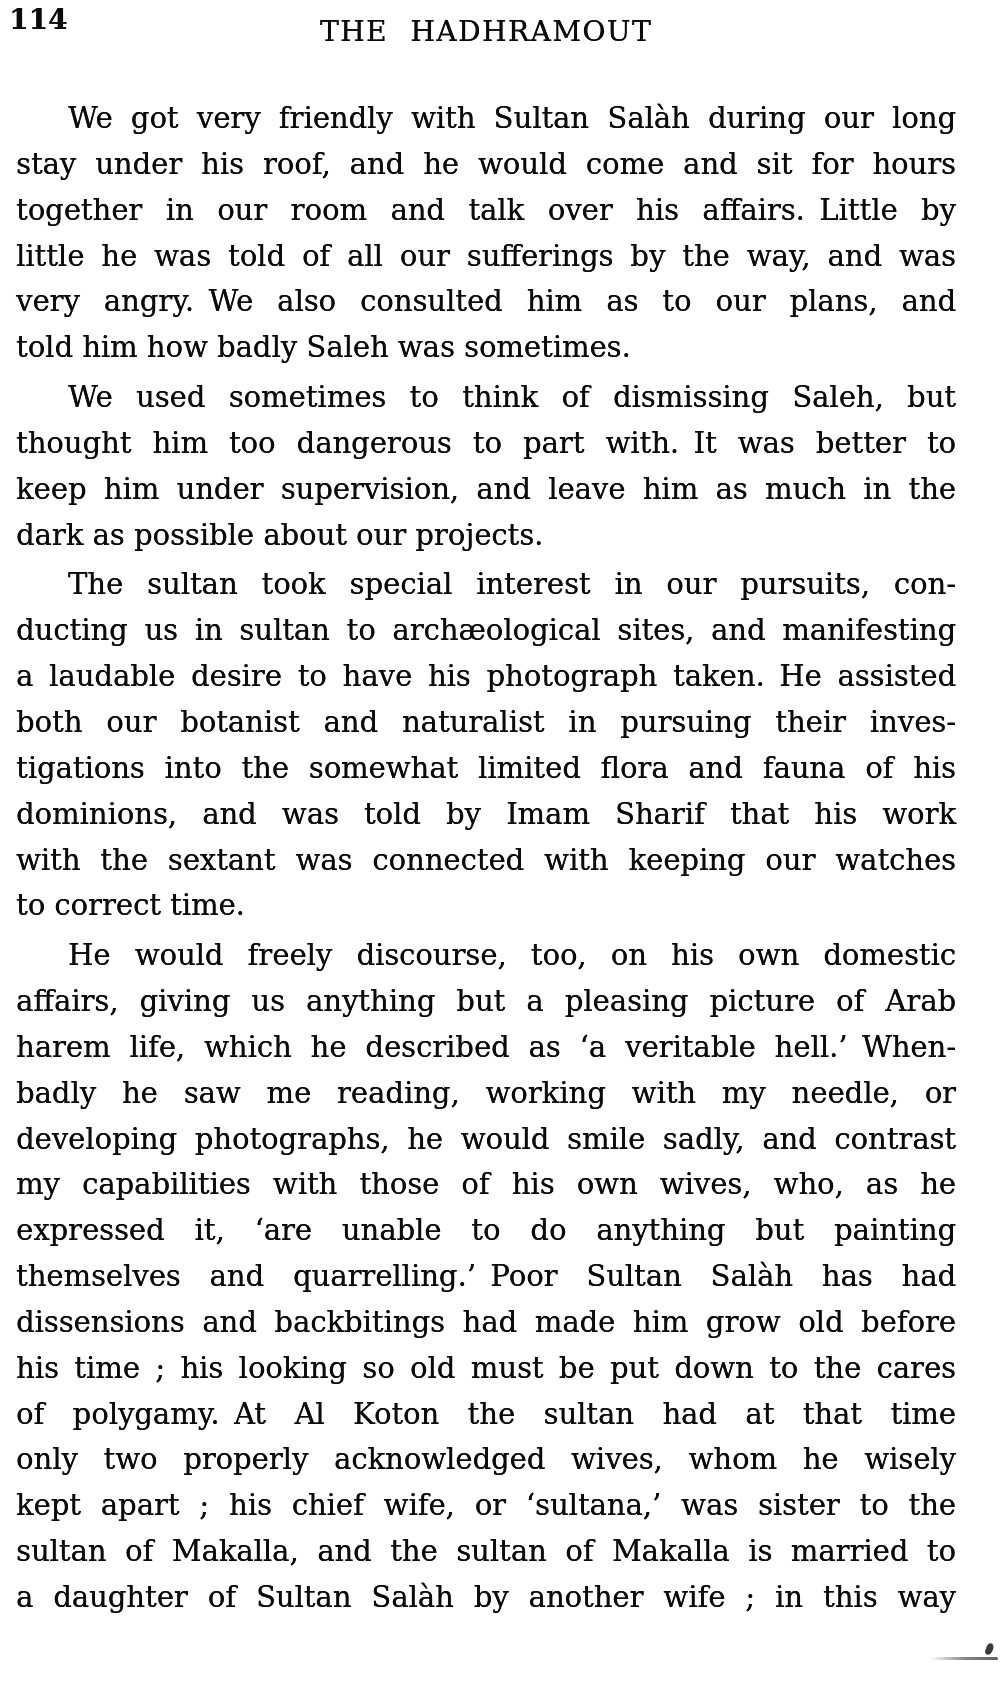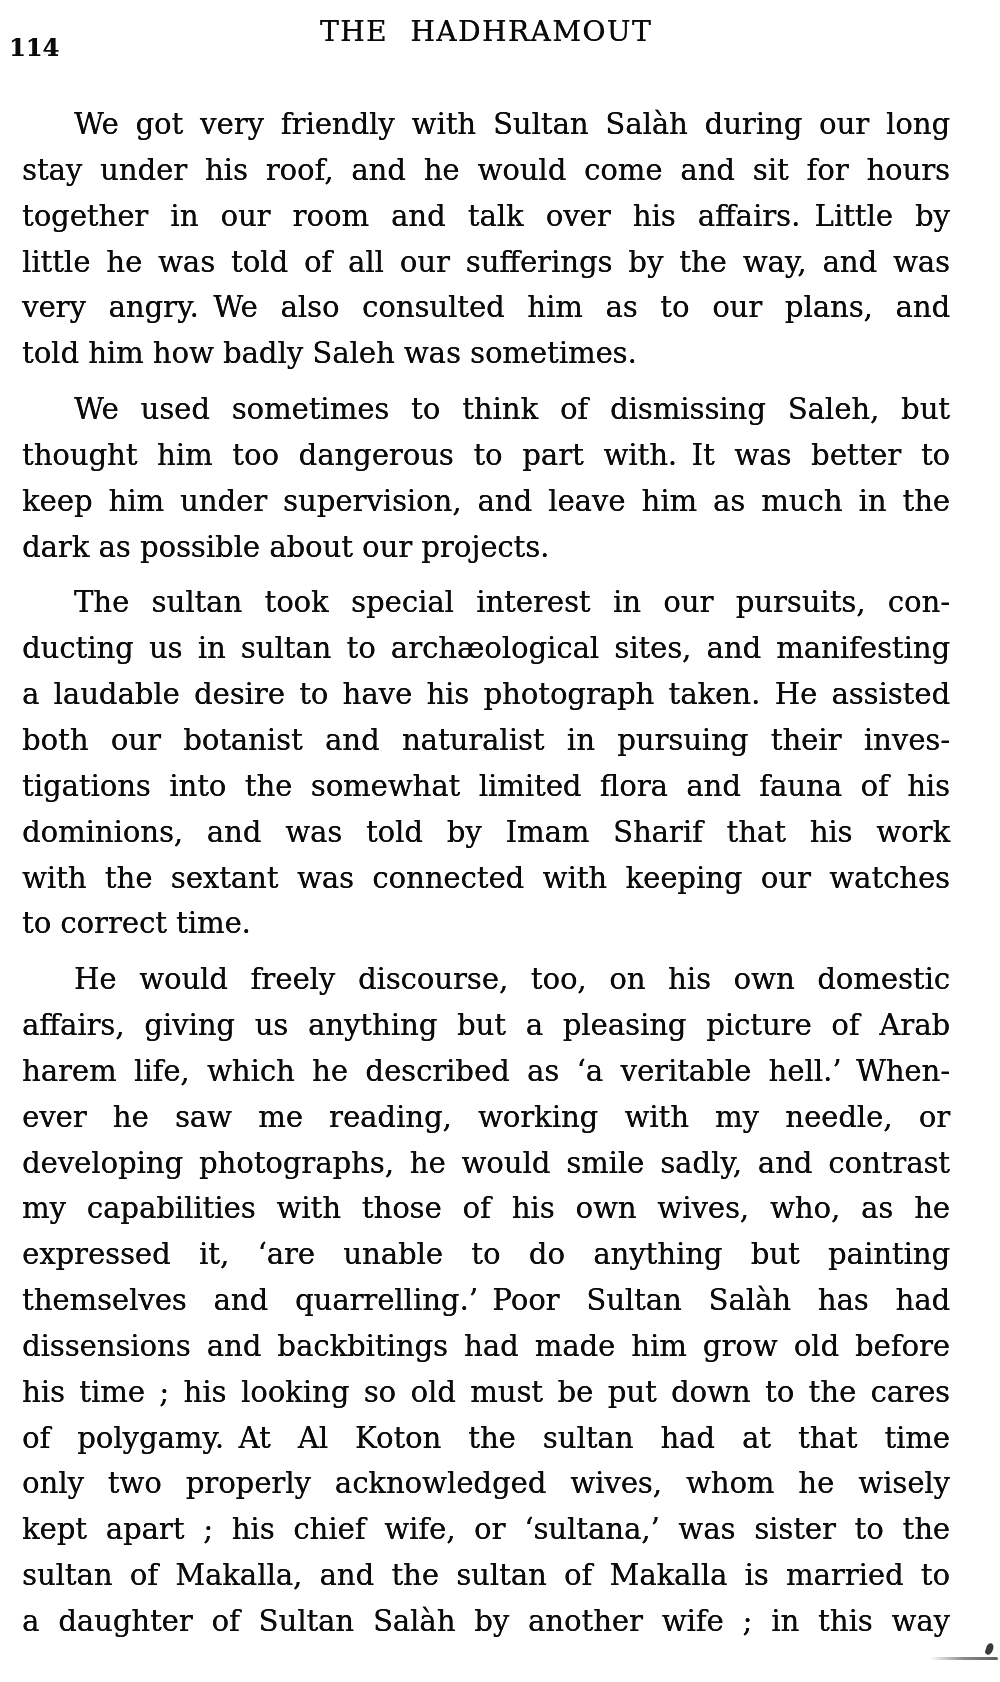--- a/index.html
+++ b/index.html
@@ -8,22 +8,22 @@
     height: 1682px;
     position: relative;
     overflow: hidden;
     background: #ffffff;
     color: #0b0b0b;
     font-family: "DejaVu Serif", serif;
   }
   .page-number {
     position: absolute;
     left: 9px;
-    top: 36px;
-    font-size: 24px;
+    top: 6px;
+    font-size: 28px;
     font-weight: bold;
     letter-spacing: 0px;
     line-height: 1;
     text-shadow: 0.3px 0 0 currentColor;
   }
   .running-title {
     position: absolute;
     left: 12px;
     top: 18px;
     width: 948px;
@@ -33,21 +33,21 @@
     word-spacing: 12px;
     line-height: 1;
     text-shadow: 0.3px 0 0 currentColor;
   }
   .text-column {
     position: absolute;
     left: 12px;
     top: 92px;
     width: 948px;
   }
-  .paragraph { margin: 10px; }
+  .paragraph { margin: 4px; }
   .line {
     font-size: 29px;
     line-height: 45.85px;
     text-align: justify;
     text-align-last: justify;
     white-space: normal;
     text-shadow: 0.25px 0 0 currentColor;
   }
   .line.first { text-indent: 52px; }
   .line.final { text-align-last: left; }
@@ -102,21 +102,21 @@
         <div class="line">both our botanist and naturalist in pursuing their inves-</div>
         <div class="line">tigations into the somewhat limited flora and fauna of his</div>
         <div class="line">dominions, and was told by Imam Sharif that his work</div>
         <div class="line">with the sextant was connected with keeping our watches</div>
         <div class="line final">to correct time.</div>
       </div>
       <div class="paragraph">
         <div class="line first">He would freely discourse, too, on his own domestic</div>
         <div class="line">affairs, giving us anything but a pleasing picture of Arab</div>
         <div class="line">harem life, which he described as ‘a veritable hell.’ When-</div>
-        <div class="line">ever he saw me reading, working with my needle, or</div>
+        <div class="line">badly he saw me reading, working with my needle, or</div>
         <div class="line">developing photographs, he would smile sadly, and contrast</div>
         <div class="line">my capabilities with those of his own wives, who, as he</div>
         <div class="line">expressed it, ‘are unable to do anything but painting</div>
         <div class="line">themselves and quarrelling.’ Poor Sultan Salàh has had</div>
         <div class="line">dissensions and backbitings had made him grow old before</div>
         <div class="line">his time ; his looking so old must be put down to the cares</div>
         <div class="line">of polygamy. At Al Koton the sultan had at that time</div>
         <div class="line">only two properly acknowledged wives, whom he wisely</div>
         <div class="line">kept apart ; his chief wife, or ‘sultana,’ was sister to the</div>
         <div class="line">sultan of Makalla, and the sultan of Makalla is married to</div>

